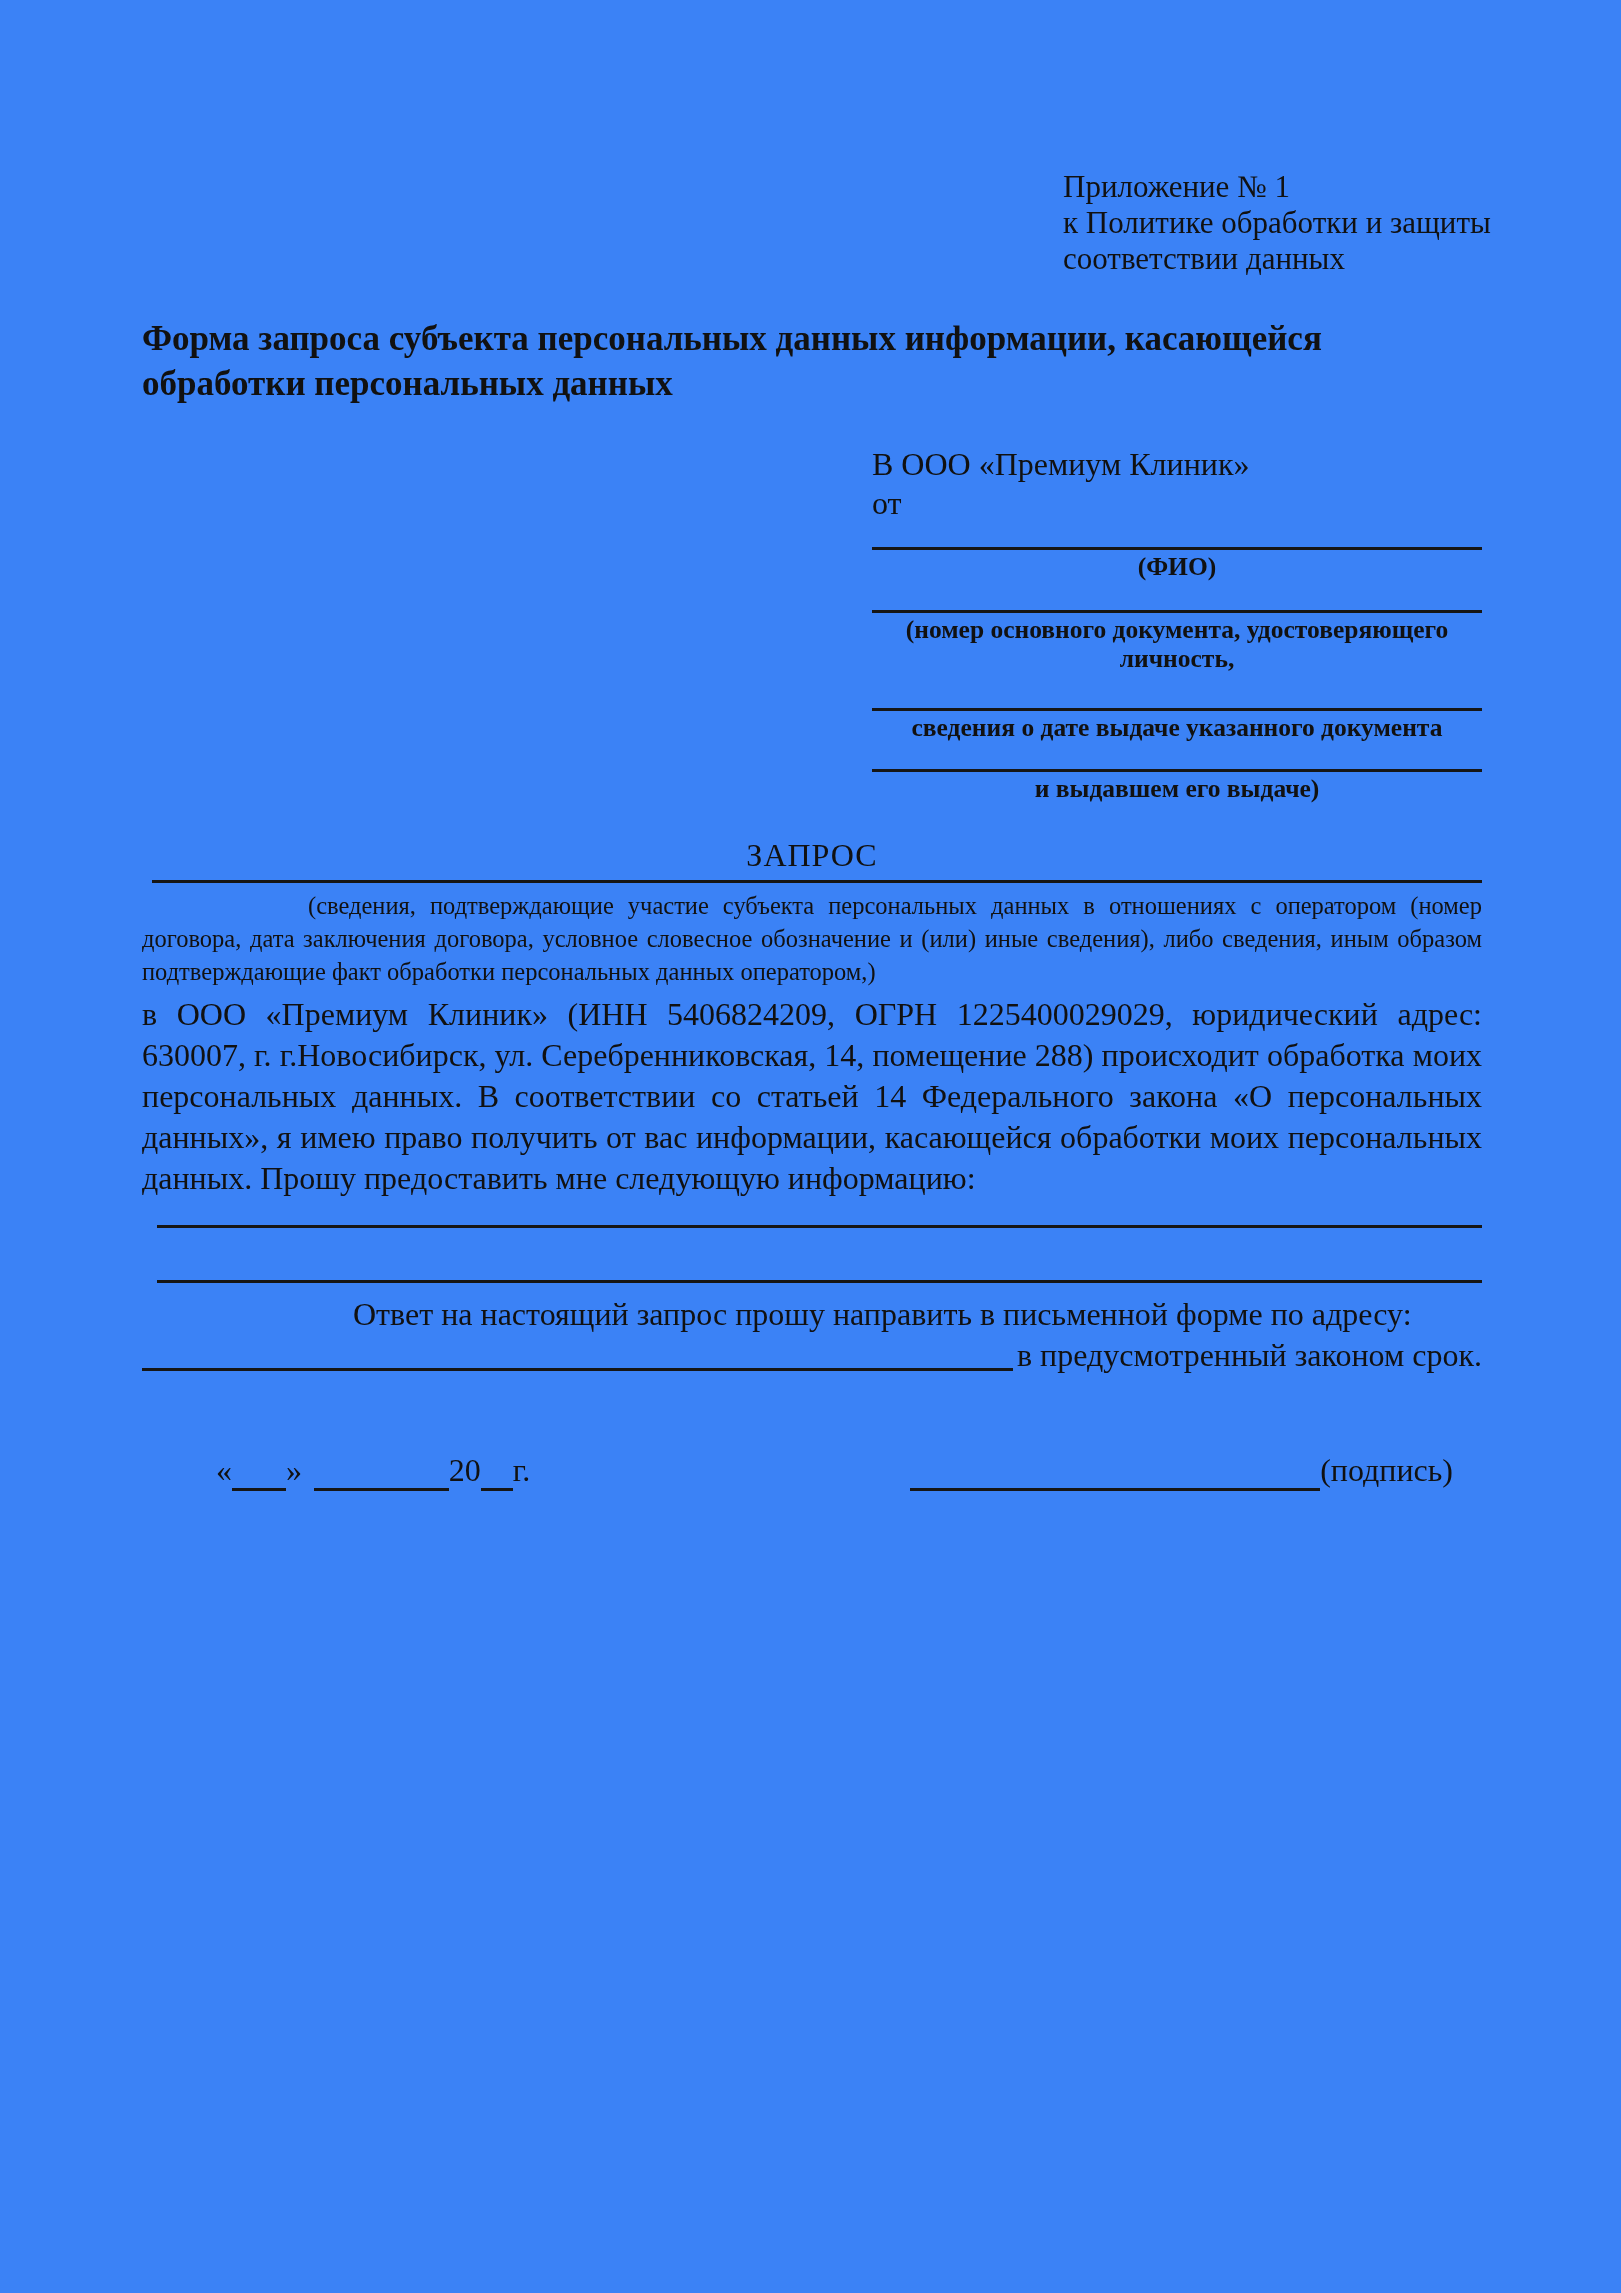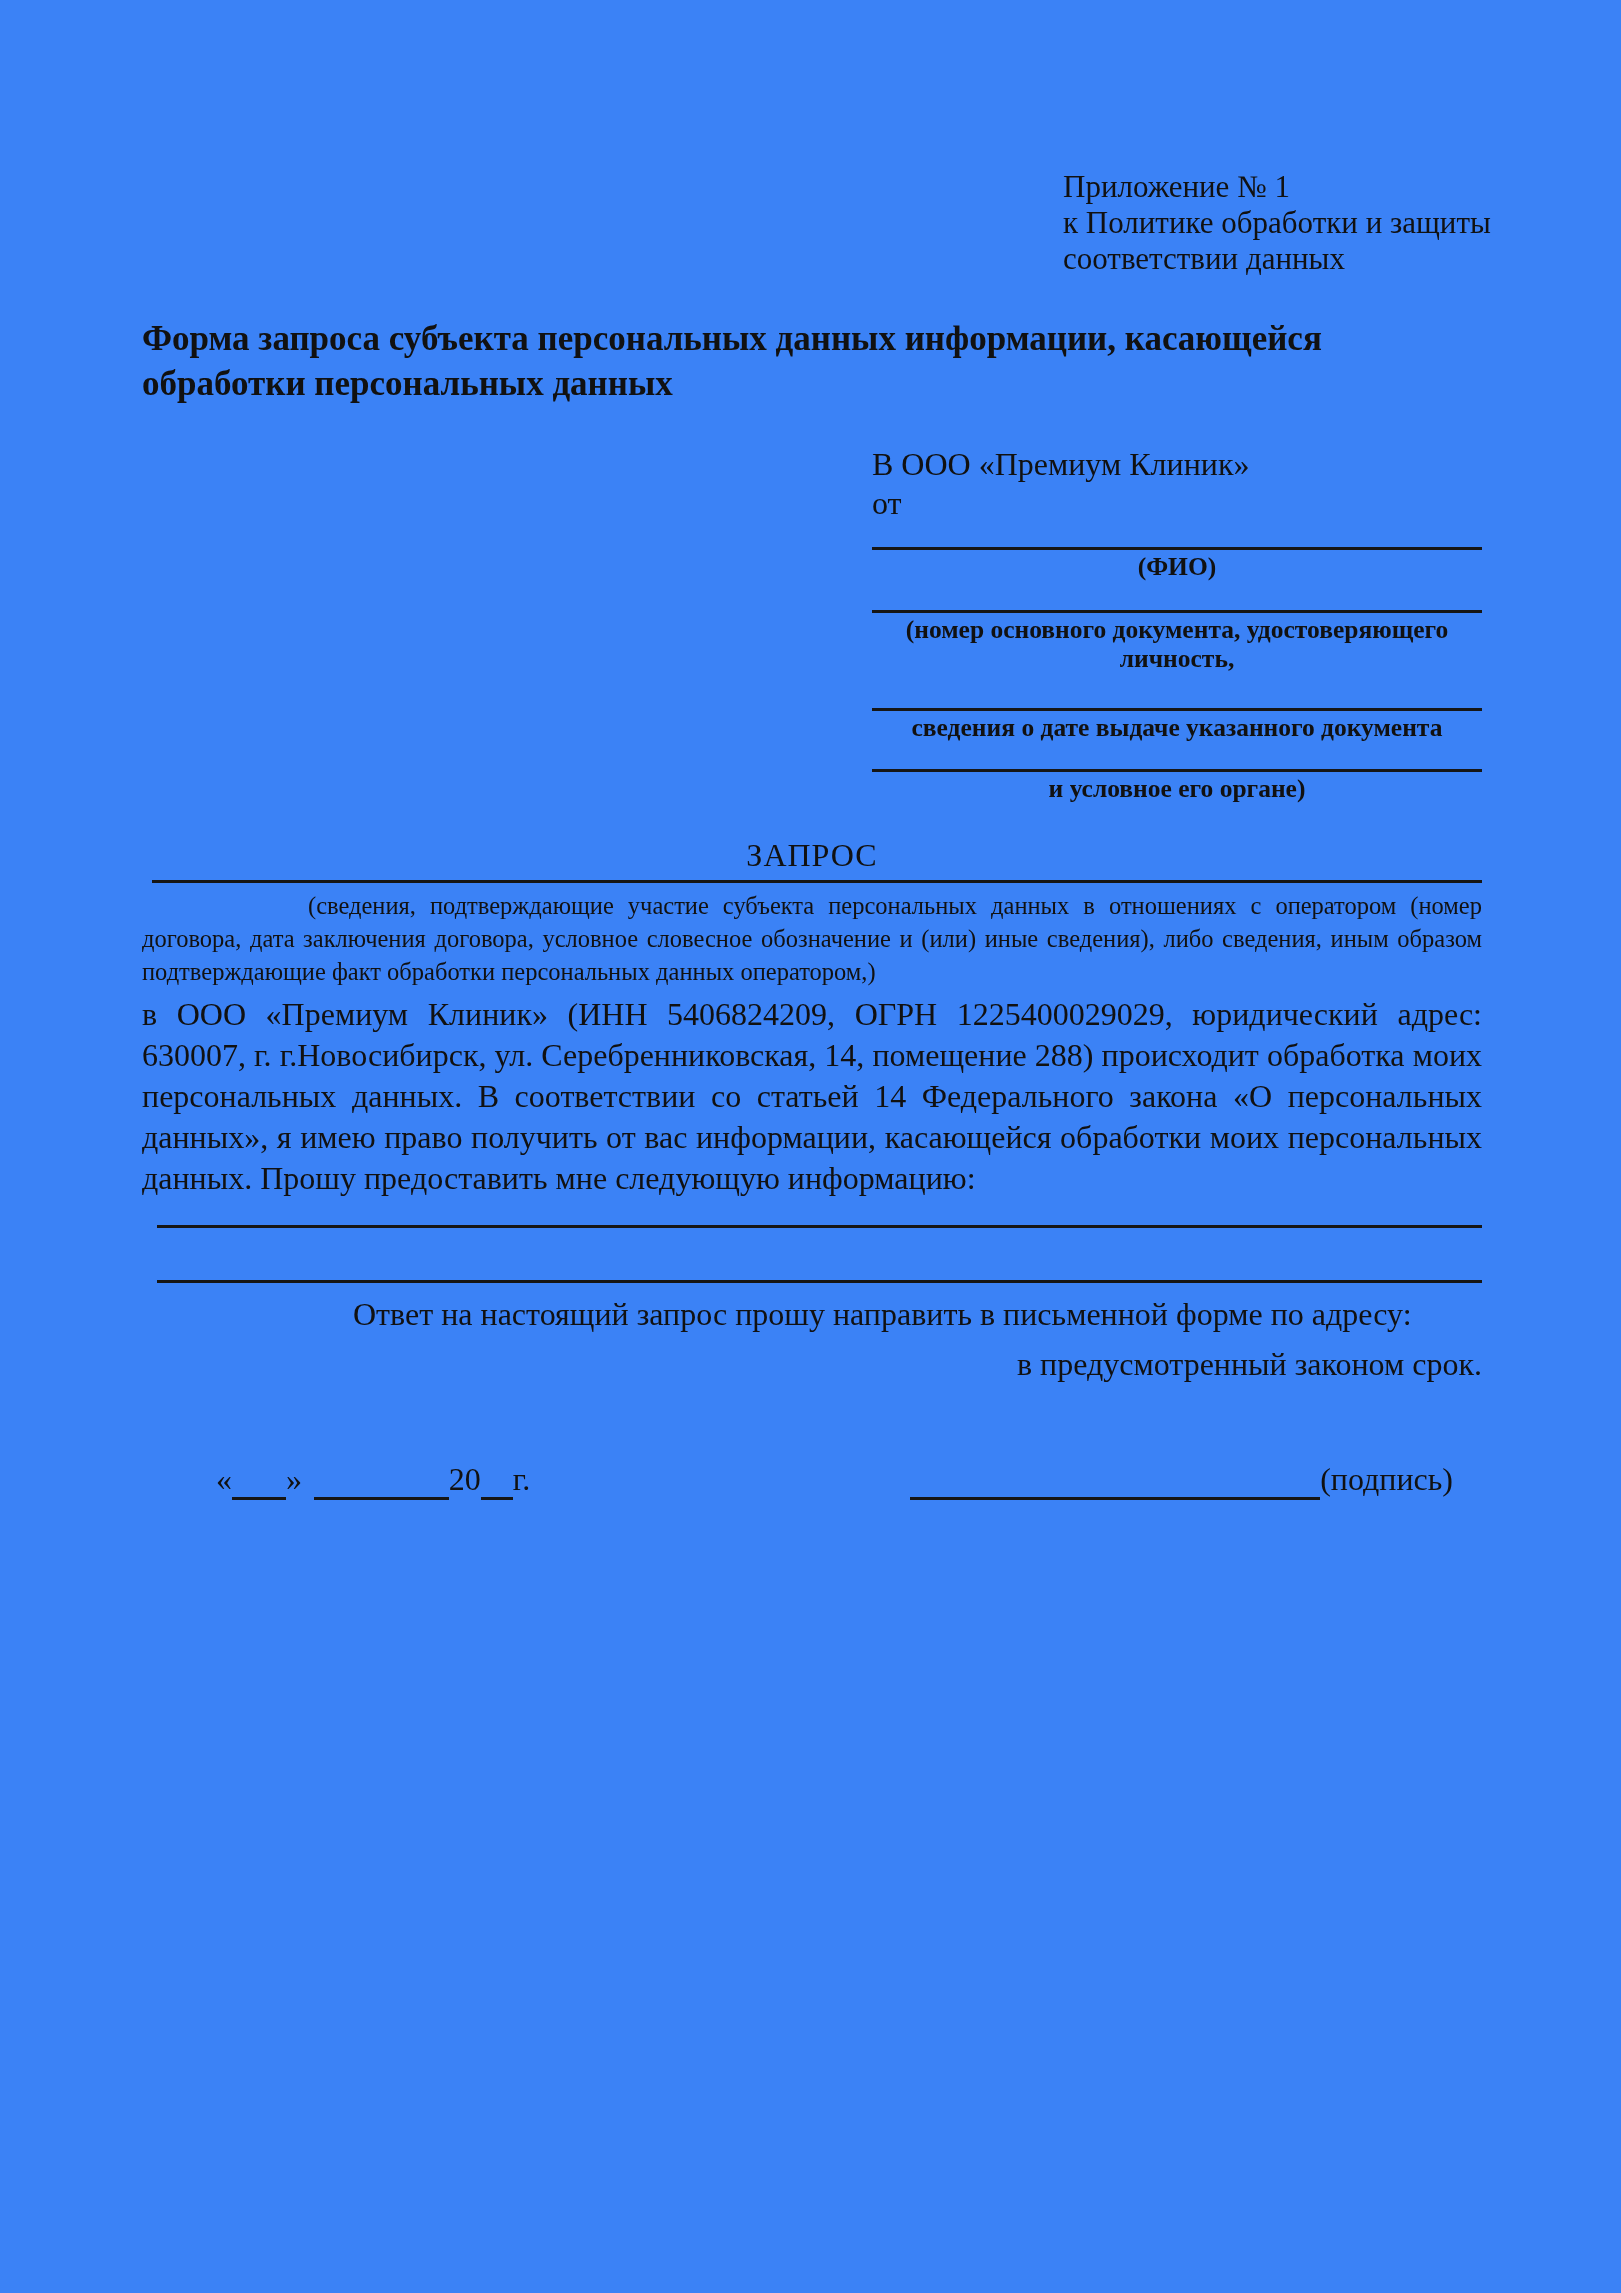--- a/index.html
+++ b/index.html
@@ -105,21 +105,20 @@
     font-size: 32px;
     line-height: 41px;
     text-align: justify;
     text-indent: 211px;
   }
   .reply-row {
     display: flex;
     align-items: flex-end;
     font-size: 32px;
     line-height: 41px;
-    flex-direction: column;
   }
   .reply-row .fill-line { margin-left: 0; margin-right: 3.9px; }
   .reply-row .suffix { white-space: nowrap; }
   
   .sig-row {
     margin-top: 74px;
     display: flex;
     justify-content: space-between;
     align-items: flex-end;
     font-size: 32px;
@@ -173,21 +172,21 @@
         <div class="field f2">
           <div class="blank-line"></div>
           <div class="cap">(номер основного документа, удостоверяющего личность,</div>
         </div>
         <div class="field f3">
           <div class="blank-line"></div>
           <div class="cap">сведения о дате выдаче указанного документа</div>
         </div>
         <div class="field f4">
           <div class="blank-line"></div>
-          <div class="cap">и условное его органе)</div>
+          <div class="cap">и выдавшем его выдаче)</div>
         </div>
       </div>
     </div>
 
     <div class="request-heading">ЗАПРОС</div>
 
     <div class="intro-row">
       <span class="fill-line"></span>
     </div>
 

